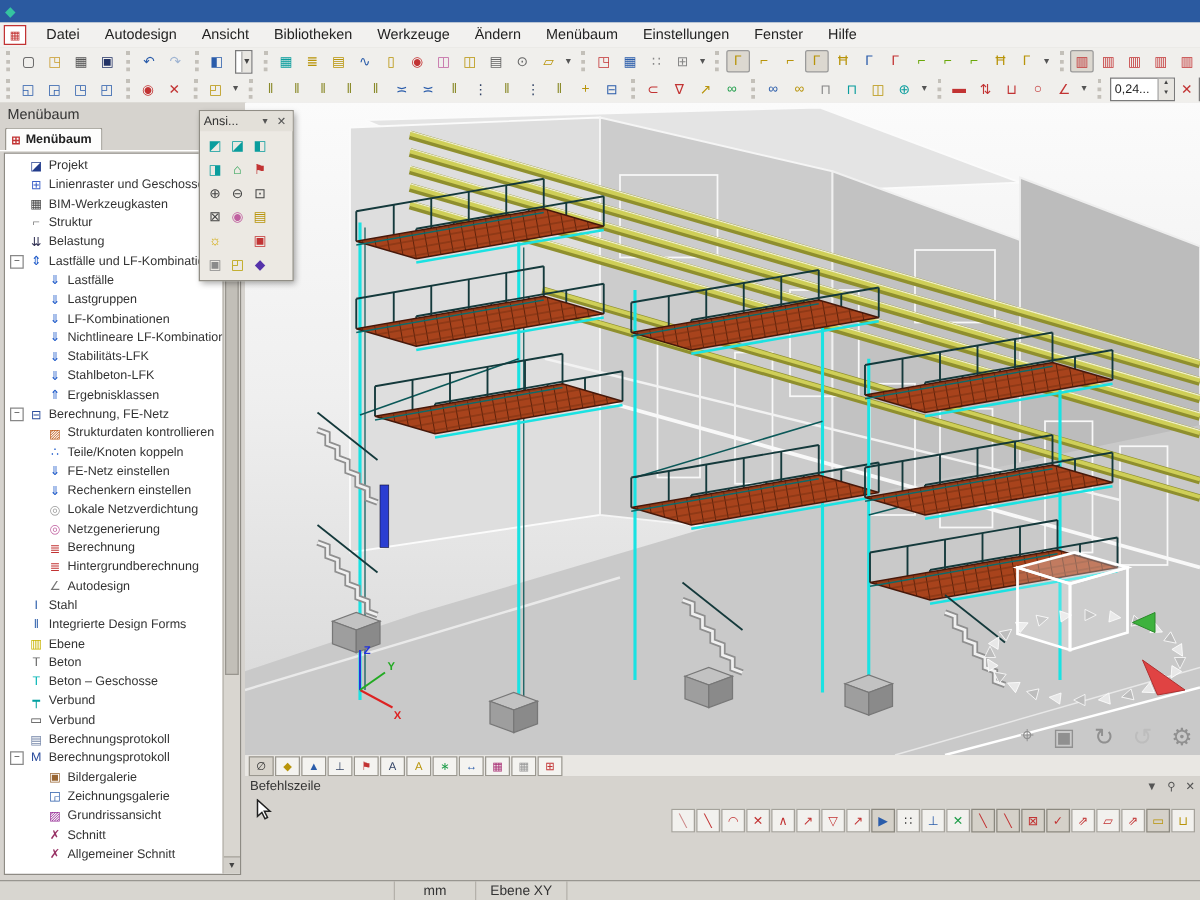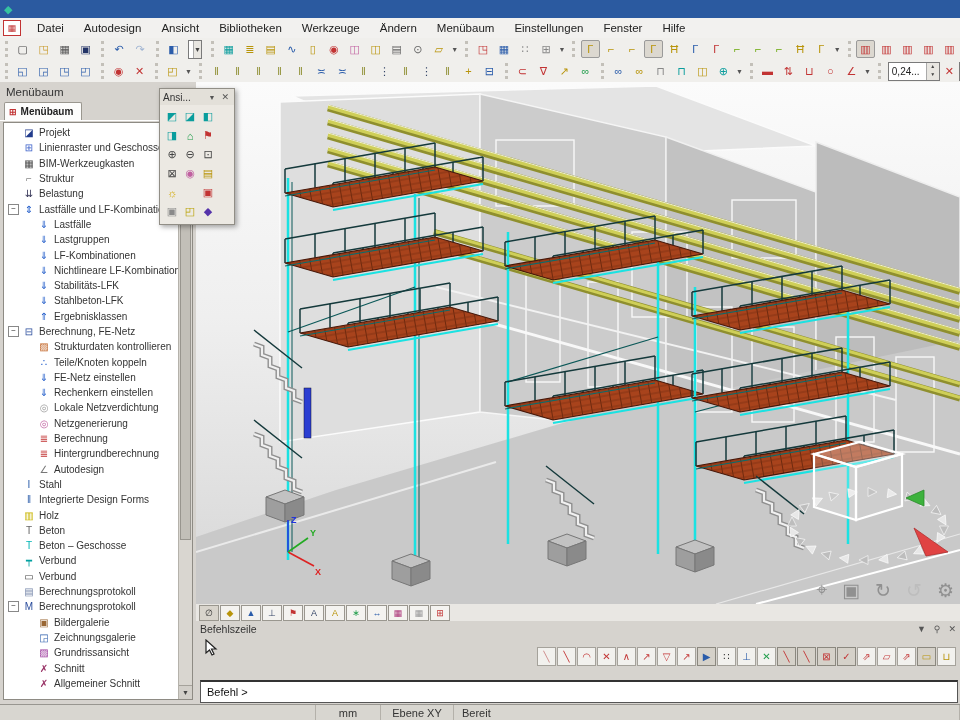--- a/index.html
+++ b/index.html
@@ -412,21 +412,21 @@
             <span class="tlabel">Stahl</span>
           </div>
           <div class="tree-item">
             <span class="exp" style="visibility: hidden;">−</span>
             <span class="ticon" style="color: rgb(42, 92, 170);">‖</span>
             <span class="tlabel">Integrierte Design Forms</span>
           </div>
           <div class="tree-item">
             <span class="exp" style="visibility: hidden;">−</span>
             <span class="ticon" style="color: rgb(200, 180, 0);">▥</span>
-            <span class="tlabel">Holz</span>
+            <span class="tlabel">Ebene</span>
           </div>
           <div class="tree-item">
             <span class="exp" style="visibility: hidden;">−</span>
             <span class="ticon" style="color: rgb(102, 102, 102);">T</span>
             <span class="tlabel">Beton</span>
           </div>
           <div class="tree-item">
             <span class="exp" style="visibility: hidden;">−</span>
             <span class="ticon" style="color: rgb(0, 180, 180);">T</span>
             <span class="tlabel">Beton – Geschosse</span>
@@ -740,25 +740,21 @@
           <span class="snap-btn pressed" style="color: rgb(194, 51, 51);">╲</span>
           <span class="snap-btn pressed" style="color: rgb(194, 51, 51);">⊠</span>
           <span class="snap-btn pressed" style="color: rgb(194, 51, 51);">✓</span>
           <span class="snap-btn" style="color: rgb(194, 51, 51);">⇗</span>
           <span class="snap-btn" style="color: rgb(194, 51, 51);">▱</span>
           <span class="snap-btn" style="color: rgb(194, 51, 51);">⇗</span>
           <span class="snap-btn pressed" style="color: rgb(184, 148, 10);">▭</span>
           <span class="snap-btn" style="color: rgb(184, 148, 10);">⊔</span>
         </div>
     </div>
-    <div class="cmd-input">
-      <span>Befehl &gt;</span>
-    </div>
   </div>
 
   <div class="statusbar">
     <span class="sb-cell sb-c1"></span>
     <span class="sb-cell sb-c2">mm</span>
     <span class="sb-cell sb-c3">Ebene XY</span>
-    <span class="sb-cell sb-c4">Bereit</span>
   </div>
 
 </div>
 
 </body></html>

